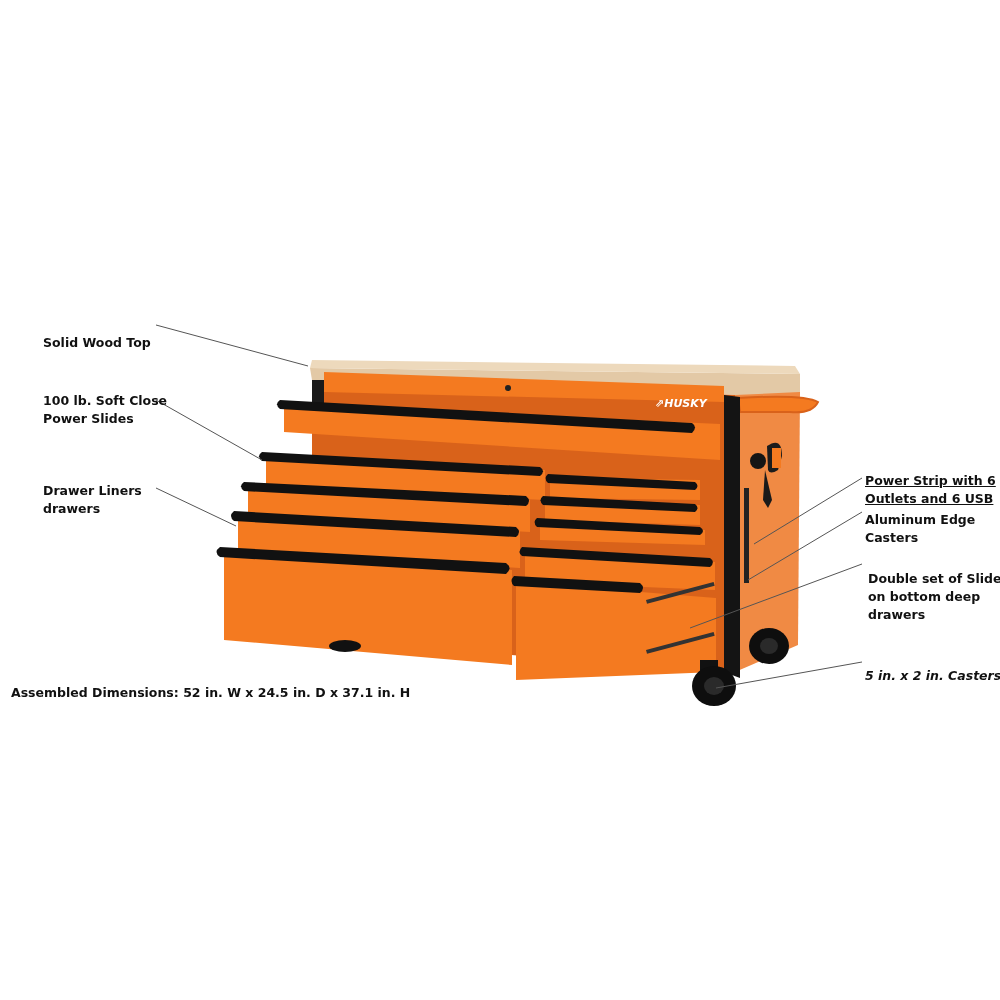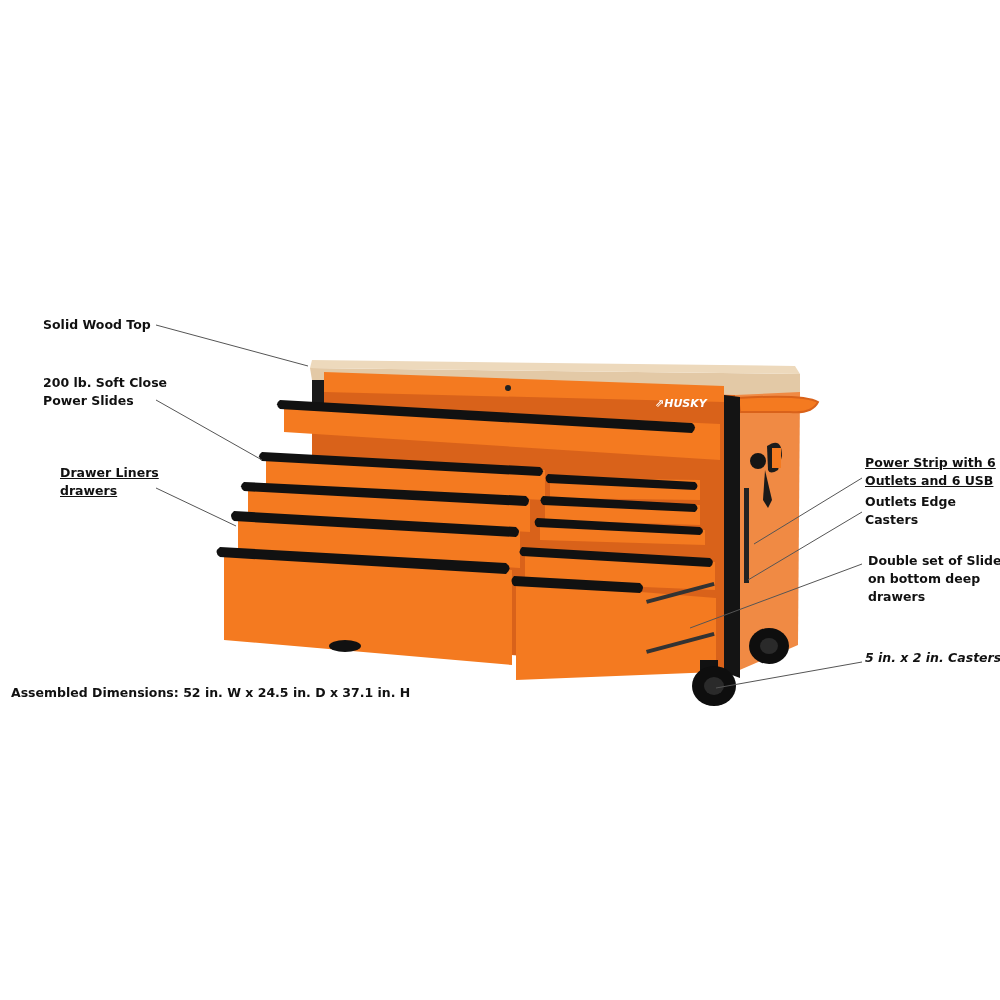--- a/index.html
+++ b/index.html
@@ -1,18 +1,18 @@
 <!DOCTYPE html>
 <html><head>
 <meta charset="utf-8">
 <style>
   html, body { margin: 0; padding: 0; background: #ffffff; }
   body { width: 1000px; height: 1000px; position: relative; overflow: hidden;
          font-family: "DejaVu Sans", "Liberation Sans", sans-serif; }
-  .label { position: absolute; font-weight: bold; font-size: 12.5px; line-height: 18px; color: #111111; }
+  .label { position: absolute; font-weight: bold; font-size: 12.5px; line-height: 18px; color: #111111; margin-top: 18px; }
   .label .line { display: block; white-space: nowrap; }
   svg.product { position: absolute; left: 0; top: 0; }
   .specs { position: absolute; left: 11px; top: 683px; font-weight: bold; font-size: 12.5px; line-height: 19px; color: #111; }
   .specs span { display: block; white-space: nowrap; }
 </style>
 </head>
 <body>
 
 <svg class="product" width="1000" height="1000" viewBox="0 0 1000 1000">
 
@@ -107,34 +107,34 @@
     <line x1="862" y1="512" x2="748" y2="580"></line>
     <line x1="862" y1="564" x2="690" y2="628"></line>
     <line x1="862" y1="662" x2="716" y2="688"></line>
   </g>
 </svg>
 
 <div class="label" style="left:43px; top:316px;">
   <span class="line">Solid Wood Top</span>
 </div>
 <div class="label" style="left:43px; top:374px;">
-  <span class="line">200 lb. Soft Close</span>
+  <span class="line">100 lb. Soft Close</span>
   <span class="line">Power Slides</span>
 </div>
-<div class="label" style="left:60px; top:464px;text-decoration:underline;">
+<div class="label" style="left:43px; top:464px;">
   <span class="line">Drawer Liners</span>
   <span class="line">drawers</span>
 </div>
 
 <div class="label" style="left:865px; top:454px;text-decoration:underline;">
   <span class="line">Power Strip with 6</span>
   <span class="line">Outlets and 6 USB</span>
 </div>
 <div class="label" style="left:865px; top:493px;">
-  <span class="line">Outlets Edge</span>
+  <span class="line">Aluminum Edge</span>
   <span class="line">Casters</span>
 </div>
 <div class="label" style="left:868px; top:552px;">
   <span class="line">Double set of Slides</span>
   <span class="line">on bottom deep</span>
   <span class="line">drawers</span>
 </div>
 <div class="label" style="left:865px; top:649px;font-style:italic;">
   <span class="line">5 in. x 2 in. Casters</span>
 </div>

